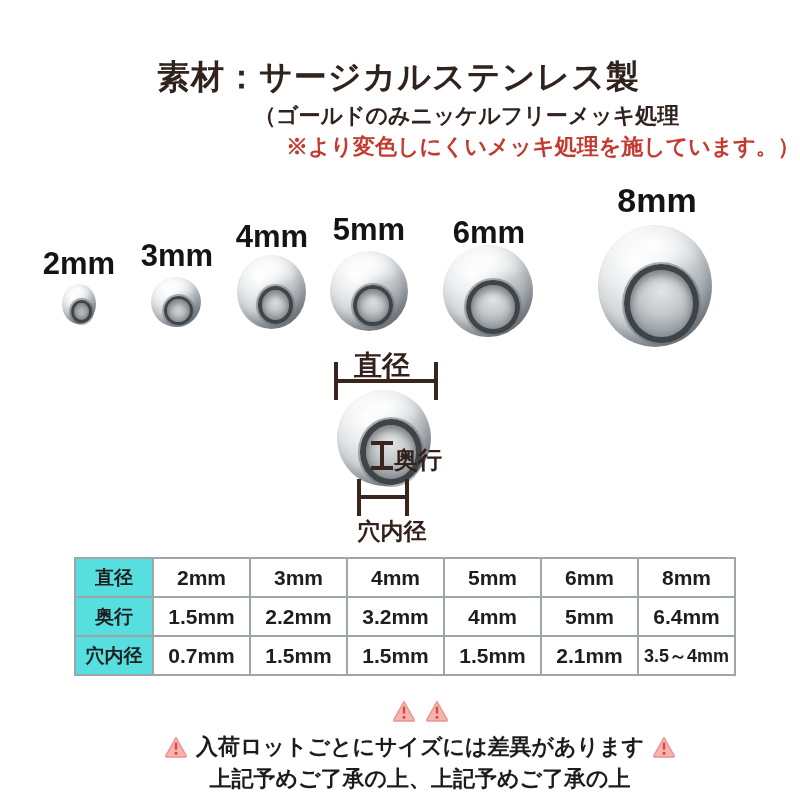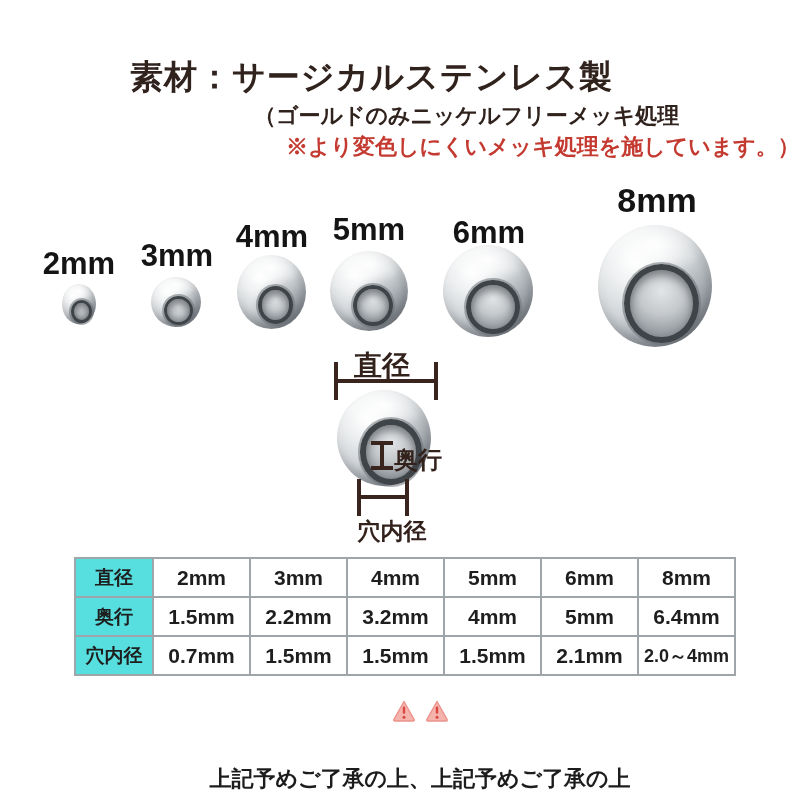--- a/index.html
+++ b/index.html
@@ -3,21 +3,21 @@
 <meta charset="utf-8">
 <style>
   html,body { margin:0; padding:0; background:#ffffff; }
   .canvas {
     position:relative; width:800px; height:800px; background:#ffffff;
     font-family:"Liberation Sans", sans-serif; overflow:hidden;
   }
   .abs { position:absolute; }
 
   
-  .title   { font-size:33px; font-weight:700; color:#30221c; letter-spacing:1px; white-space:nowrap; }
+  .title   { font-size:33px; font-weight:700; color:#30221c; letter-spacing:1px; white-space:nowrap;margin-left:27px; }
   .subtitle{ font-size:22px; font-weight:700; color:#30221c; letter-spacing:0px; white-space:nowrap; }
   .rednote { font-size:22px; font-weight:700; color:#c43a30; white-space:nowrap; }
 
   
   .size-label { font-size:31px; font-weight:700; color:#141414; text-align:center; white-space:nowrap; }
   .bead {
     position:absolute; border-radius:50%;
     background:
       radial-gradient(ellipse 60% 35% at 50% 16%, rgba(255,255,255,0.95), rgba(255,255,255,0) 75%),
       radial-gradient(circle at 75% 78%, rgba(88,94,100,0.45), rgba(88,94,100,0) 50%),
@@ -142,36 +142,49 @@
         <td class="val">5mm</td>
         <td class="val">6.4mm</td>
       </tr>
       <tr>
         <td class="rowhead">穴内径</td>
         <td class="val">0.7mm</td>
         <td class="val">1.5mm</td>
         <td class="val">1.5mm</td>
         <td class="val">1.5mm</td>
         <td class="val">2.1mm</td>
-        <td class="val small">2.0～4mm</td>
+        <td class="val small">3.5～4mm</td>
       </tr>
     </tbody>
   </table>
 
   <div class="warn-line" style="top:699px;">
     <svg class="warn-ico" viewBox="0 0 24 24">
       <path d="M12 2.5 L22 20.3 Q22.9 22 21 22 L3 22 Q1.1 22 2 20.3 Z" fill="#f5b3ad" stroke="#ec938c" stroke-width="1.4" stroke-linejoin="round"></path>
       <rect x="10.8" y="7.6" width="2.4" height="7.2" rx="1.2" fill="#d8463f"></rect>
       <circle cx="12" cy="18.3" r="1.5" fill="#d8463f"></circle>
     </svg>
     <svg class="warn-ico" viewBox="0 0 24 24">
       <path d="M12 2.5 L22 20.3 Q22.9 22 21 22 L3 22 Q1.1 22 2 20.3 Z" fill="#f5b3ad" stroke="#ec938c" stroke-width="1.4" stroke-linejoin="round"></path>
       <rect x="10.8" y="7.6" width="2.4" height="7.2" rx="1.2" fill="#d8463f"></rect>
       <circle cx="12" cy="18.3" r="1.5" fill="#d8463f"></circle>
     </svg>
   </div>
 
+  <div class="warn-line" style="top:732px;">
+    <svg class="warn-ico" viewBox="0 0 24 24">
+      <path d="M12 2.5 L22 20.3 Q22.9 22 21 22 L3 22 Q1.1 22 2 20.3 Z" fill="#f5b3ad" stroke="#ec938c" stroke-width="1.4" stroke-linejoin="round"></path>
+      <rect x="10.8" y="7.6" width="2.4" height="7.2" rx="1.2" fill="#d8463f"></rect>
+      <circle cx="12" cy="18.3" r="1.5" fill="#d8463f"></circle>
+    </svg>
+    <span class="warn-text">入荷ロットごとにサイズには差異があります</span>
+    <svg class="warn-ico" viewBox="0 0 24 24">
+      <path d="M12 2.5 L22 20.3 Q22.9 22 21 22 L3 22 Q1.1 22 2 20.3 Z" fill="#f5b3ad" stroke="#ec938c" stroke-width="1.4" stroke-linejoin="round"></path>
+      <rect x="10.8" y="7.6" width="2.4" height="7.2" rx="1.2" fill="#d8463f"></rect>
+      <circle cx="12" cy="18.3" r="1.5" fill="#d8463f"></circle>
+    </svg>
+  </div>
 
   <div class="warn-line" style="top:764px;">
     <span class="warn-text">上記予めご了承の上、上記予めご了承の上</span>
   </div>
 
 </div>
 
 </body></html>

